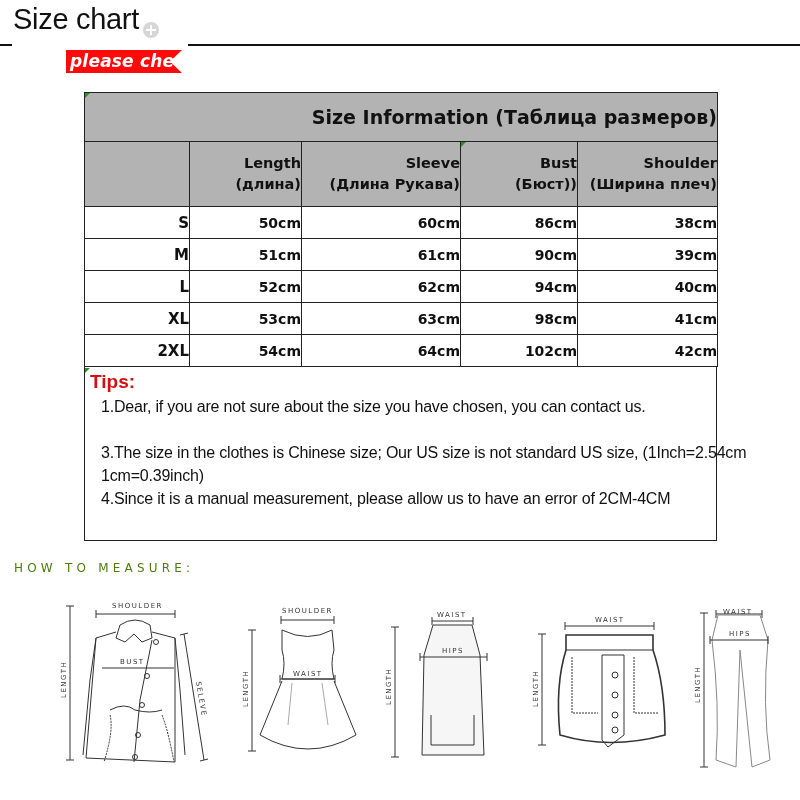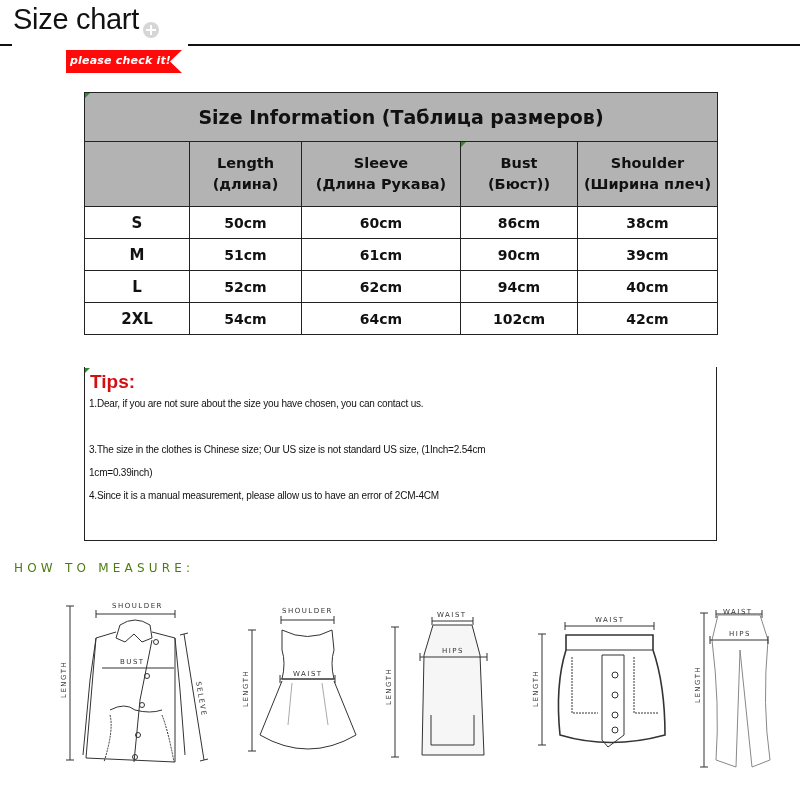--- a/index.html
+++ b/index.html
@@ -6,35 +6,35 @@
   body { width:800px; height:800px; position:relative; overflow:hidden; font-family:"Liberation Sans", sans-serif; color:#111; }
   .abs { position:absolute; }
   
   .hdr-line-left { left:0; top:44px; width:12px; height:2px; background:#111; }
   .hdr-title { left:13px; top:1px; font-size:29px; font-family:"Liberation Sans", sans-serif; color:#111; letter-spacing:-0.3px; line-height:36px; }
   .hdr-plus { left:143px; top:22px; width:16px; height:16px; border-radius:50%; background:#d6d6d6; }
   .hdr-plus::before { content:""; position:absolute; left:7px; top:3px; width:2px; height:10px; background:#fff; }
   .hdr-plus::after { content:""; position:absolute; left:3px; top:7px; width:10px; height:2px; background:#fff; }
   .hdr-line-right { left:188px; top:44px; width:612px; height:2px; background:#111; }
   .ribbon { left:66px; top:50px; width:116px; height:23px; }
-  .ribbon-text { left:70px; top:53px; font-family:"DejaVu Sans", sans-serif; font-style:italic; font-weight:bold; font-size:11px; color:#fff; line-height:16px; letter-spacing:0.2px;text-align:center; }
+  .ribbon-text { left:70px; top:53px; font-family:"DejaVu Sans", sans-serif; font-style:italic; font-weight:bold; font-size:17px; color:#fff; line-height:16px; letter-spacing:0.2px;text-align:center; }
 
   
   table.size { position:absolute; left:84px; top:92px; width:634px; border-collapse:collapse; font-family:"DejaVu Sans", sans-serif; font-weight:bold; }
-  table.size td, table.size th { border:1.5px solid #222; text-align:center; padding:0; }
+  table.size td, table.size th { border:1.5px solid #222; text-align:right; padding:0; }
   .t-title { background:#b3b3b3; height:48px; font-size:19px; font-weight:bold; color:#111; }
   .t-head th { background:#b3b3b3; height:64px; font-size:14.5px; line-height:21px; color:#111; }
   .t-row td { height:31px; font-size:14px; color:#111; background:#fff; }
   .t-row td.sz { font-size:15px; }
   .green-tick { position:absolute; width:0; height:0; border-top:5px solid #2e8b2e; border-right:5px solid transparent; }
 
   
   .tips { left:84px; top:367px; width:631px; height:173px; border:1.5px solid #222; border-top:none; font-family:Liberation Sans, sans-serif; }
   .tips-title { position:absolute; left:5px; top:4px; font-size:19px; font-weight:bold; color:#d40f12; }
-  .tip { position:absolute; left:4px; font-size:10px; color:#111; white-space:nowrap; letter-spacing:-0.2px; }
+  .tip { position:absolute; left:16px; font-size:16px; color:#111; white-space:nowrap; letter-spacing:-0.2px; }
 
   
   .how { left:14px; top:561px; font-family:"DejaVu Sans", sans-serif; font-size:12px; letter-spacing:4.2px; color:#4d7c0f; }
   .fig { position:absolute; }
   .fig svg { overflow:visible; }
   .lbl { font-family:"DejaVu Sans", sans-serif; font-size:7px; letter-spacing:1.5px; fill:#333; }
 </style>
 </head>
 <body>
 
@@ -72,20 +72,27 @@
     <td>61cm</td>
     <td>90cm</td>
     <td>39cm</td>
   </tr>
   <tr class="t-row">
     <td class="sz">L</td>
     <td>52cm</td>
     <td>62cm</td>
     <td>94cm</td>
     <td>40cm</td>
+  </tr>
+  <tr class="t-row">
+    <td class="sz">XL</td>
+    <td>53cm</td>
+    <td>63cm</td>
+    <td>98cm</td>
+    <td>41cm</td>
   </tr>
   <tr class="t-row">
     <td class="sz">2XL</td>
     <td>54cm</td>
     <td>64cm</td>
     <td>102cm</td>
     <td>42cm</td>
   </tr>
 </tbody>
   </table>

